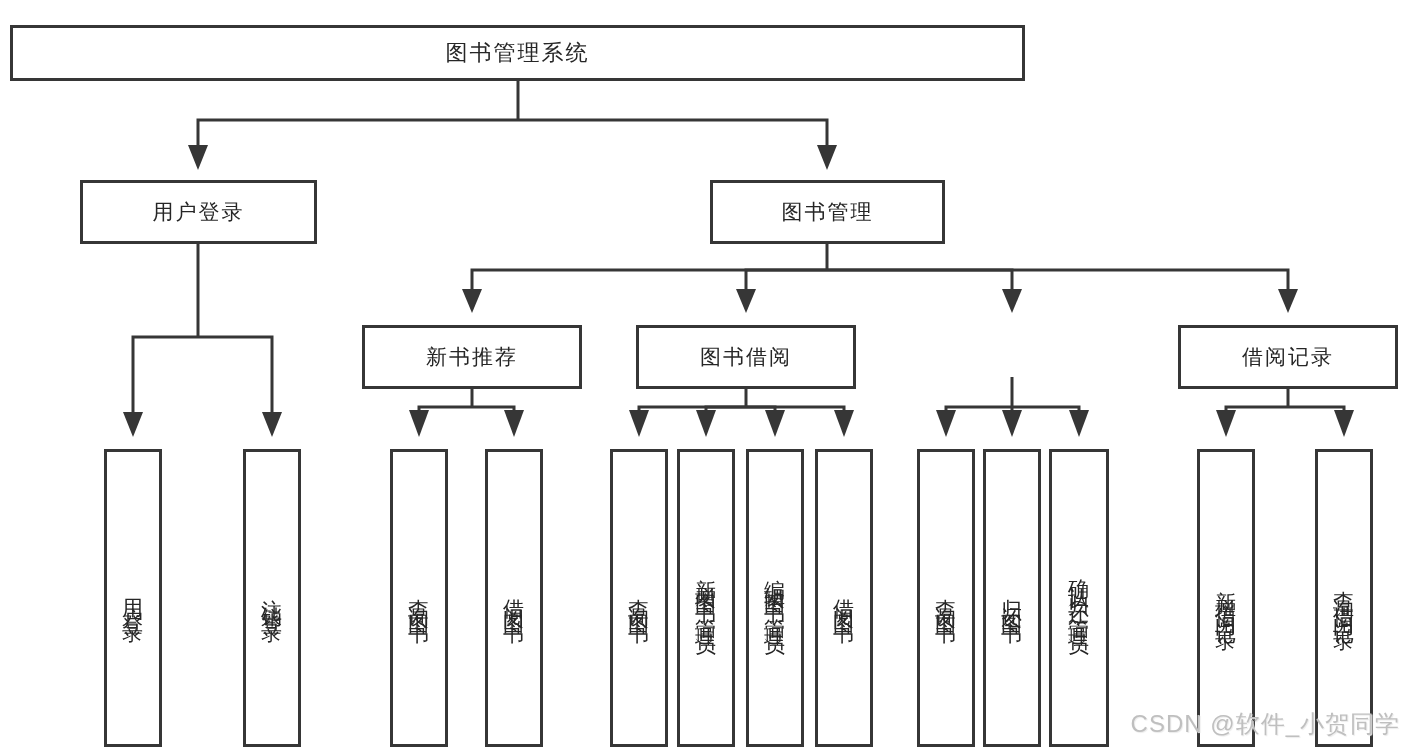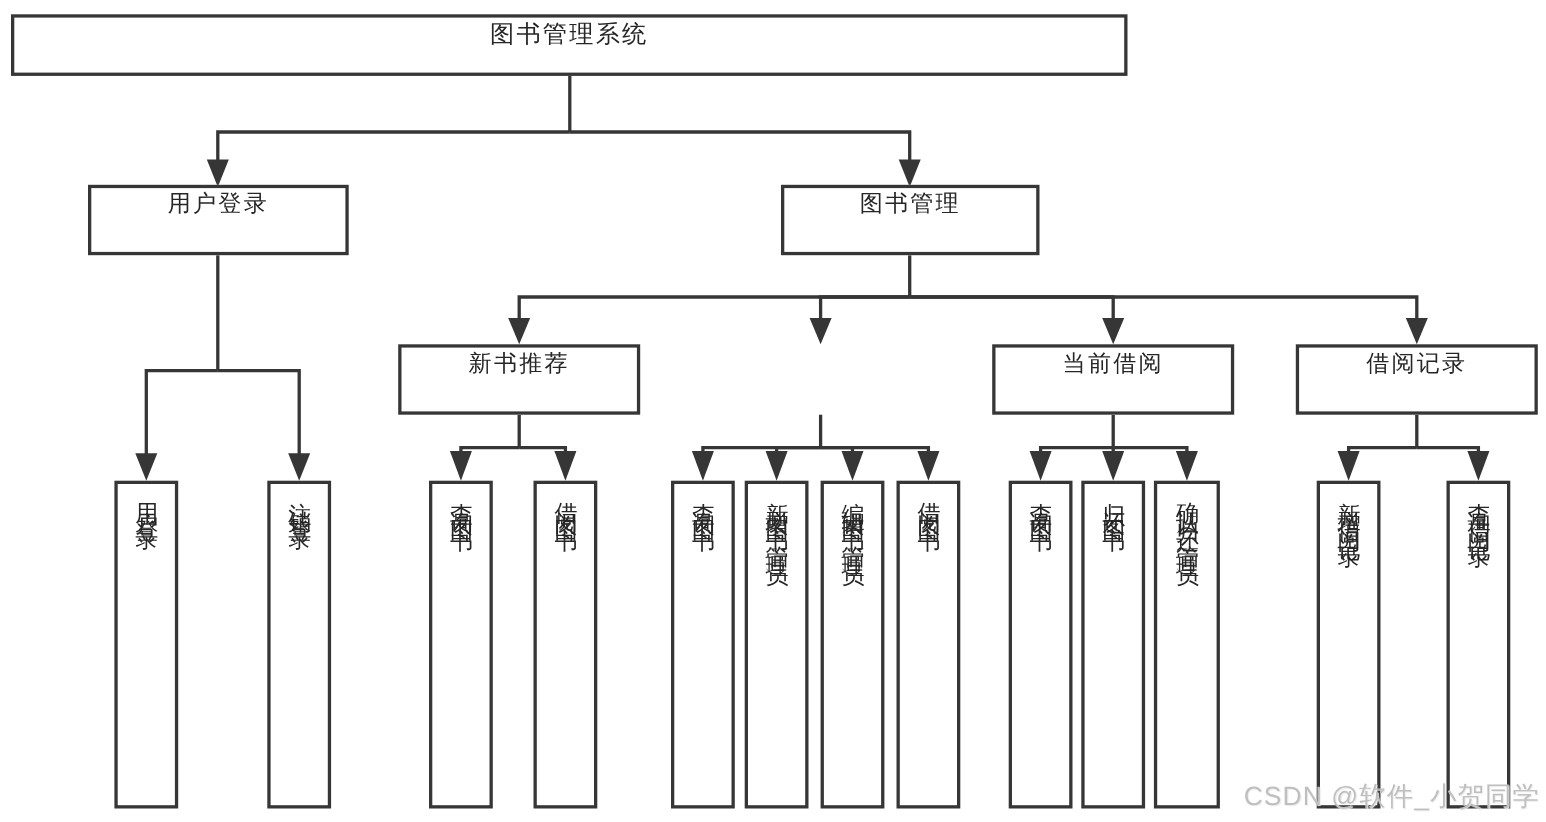--- a/index.html
+++ b/index.html
@@ -19,23 +19,24 @@
   }
   #connector-svg{position:absolute;left:0;top:0;width:1405px;height:747px;}
   #connector-svg path{stroke:var(--line);stroke-width:3;fill:none;}
   #connector-svg polygon{fill:var(--line);stroke:none;}
   .node{
     position:absolute;
     box-sizing:border-box;
     border:3px solid var(--border);
     background:var(--bg);
     display:flex;
-    align-items:flex-start;
+    align-items:center;
     justify-content:center;
     color:var(--text);
+    margin-top:12px;
   }
   .hnode{
     font-size:21px;
     letter-spacing:2px;
     white-space:nowrap;
   }
   .root{font-size:22px;}
   .leaf{
     width:58px;height:298px;top:437px;
   }
@@ -138,22 +139,22 @@
   <div class="node hnode" style="left:80px;top:168px;width:237px;height:64px">
     <span>用户登录</span>
   </div>
   <div class="node hnode" style="left:362px;top:313px;width:220px;height:64px">
     <span>新书推荐</span>
   </div>
 
   <div class="node hnode" style="left:710px;top:168px;width:235px;height:64px">
     <span>图书管理</span>
   </div>
-  <div class="node hnode" style="left:902px;top:313px;width:220px;height:64px">
-    <span>当前借阅</span>
+  <div class="node hnode" style="left:636px;top:313px;width:220px;height:64px">
+    <span>图书借阅</span>
   </div>
   <div class="node hnode" style="left:1178px;top:313px;width:220px;height:64px">
     <span>借阅记录</span>
   </div>
 
   <div class="node leaf" style="left:104px">
     <span class="vtext">用户登录</span>
   </div>
   <div class="node leaf" style="left:243px">
     <span class="vtext">注销登录</span>

